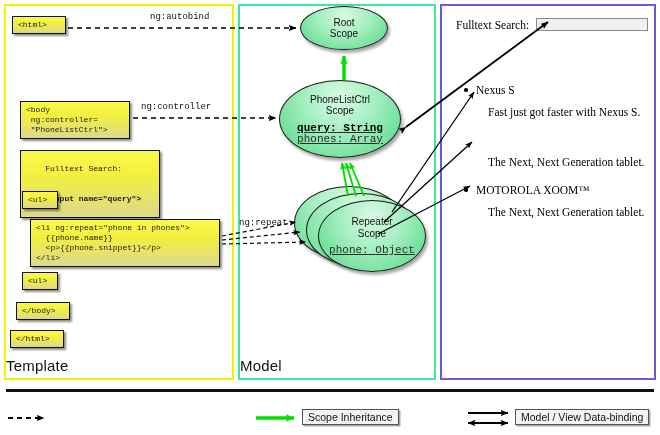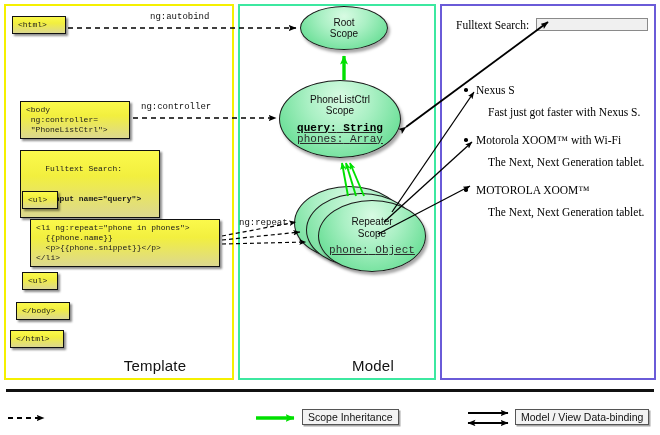--- a/index.html
+++ b/index.html
@@ -6,22 +6,22 @@
   body{width:660px;height:435px;overflow:hidden;
        font-family:"Liberation Sans",sans-serif;}
   #stage{position:relative;width:660px;height:435px;background:#ffffff;}
 
   
   .col{position:absolute;top:4px;height:376px;background:#fff;box-sizing:border-box;}
   .col.template{left:4px;width:230px;border:2px solid #f5f000;}
   .col.model{left:238px;width:198px;border:2px solid #3ce8a0;}
   .col.view{left:440px;width:216px;border:2px solid #6a5bd8;}
   .col-label{position:absolute;bottom:4px;left:0;width:100%;
-             text-align:center;font-size:15px;color:#111;font-weight:400;
-             letter-spacing:.2px;margin-left:36px;}
+             font-size:15px;color:#111;font-weight:400;
+             letter-spacing:.2px;}
 
   
   .codebox{position:absolute;box-sizing:border-box;
     border:1px solid #111;
     background:linear-gradient(180deg,#fbf94b 0%,#f2ef3f 38%,#dcd88f 100%);
     box-shadow:2px 2px 2px rgba(0,0,0,.45);
     font-family:"Liberation Mono","DejaVu Sans Mono",monospace;
     font-size:8px;line-height:10px;color:#1a1a1a;
     padding:3px 5px;white-space:pre;}
   .codebox b{font-weight:700;}
@@ -144,24 +144,20 @@
         <span class="lbl">Fulltext Search:</span>
         <input class="v-input" type="text" placeholder="" style="">
       </div>
 
       <div class="v-item" style="top:78px;">
         <span class="bullet"></span>
         <span>Nexus S</span>
       </div>
       <div class="v-sub" style="top:100px;">Fast just got faster with Nexus S.</div>
 
-      <div class="v-item" style="top:128px;">
-        <span class="bullet"></span>
-        <span>Motorola XOOM™  with Wi-Fi</span>
-      </div>
       <div class="v-sub" style="top:150px;">The Next, Next Generation tablet.</div>
 
       <div class="v-item" style="top:178px;">
         <span class="bullet"></span>
         <span>MOTOROLA XOOM™</span>
       </div>
       <div class="v-sub" style="top:200px;">The Next, Next Generation tablet.</div>
     </div>
   </div>
 

